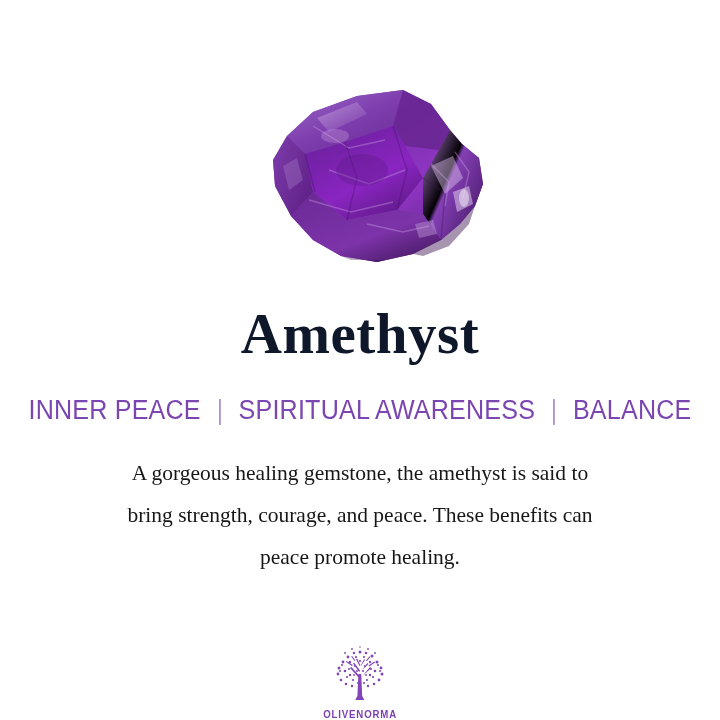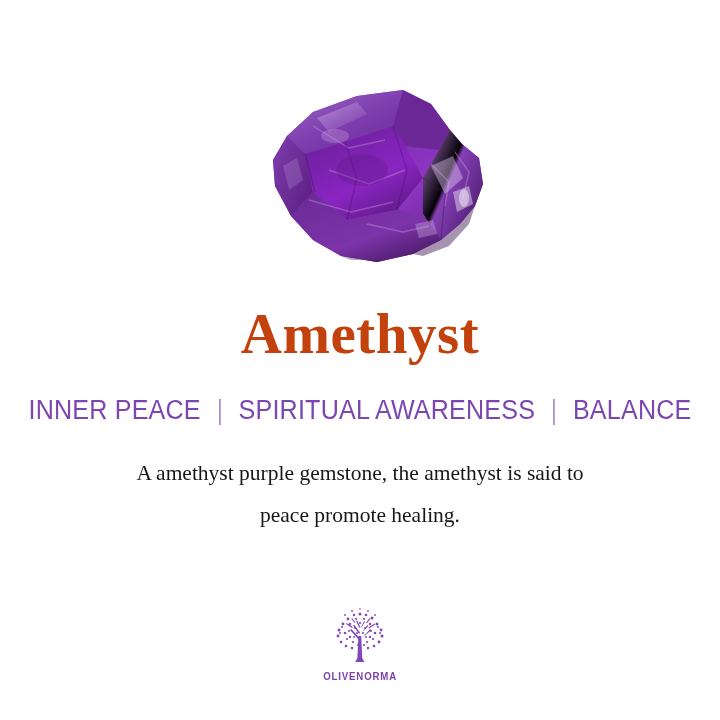--- a/index.html
+++ b/index.html
@@ -34,21 +34,21 @@
     position: absolute;
     left: 0;
     top: 305px;
     width: 720px;
     text-align: center;
     font-family: "Liberation Serif", "DejaVu Serif", serif;
     font-size: 57px;
     line-height: 1;
     font-weight: 700;
     letter-spacing: 0.5px;
-    color: #c2410c;
+    color: #0f172a;
   }
 
   
   .subtitle {
     position: absolute;
     left: 0;
     top: 396px;
     width: 720px;
     text-align: center;
     color: #7b45b2;
@@ -82,21 +82,21 @@
     font-size: 21.5px;
     line-height: 42px;
     color: #171717;
   }
   .body-copy .ln { display: block; }
 
   
   .logo {
     position: absolute;
     left: 50%;
-    top: 606px;
+    top: 644px;
     transform: translateX(-50%);
     width: 160px;
     display: flex;
     flex-direction: column;
     align-items: center;
   }
   .logo-mark { display: block; }
   .logo-word {
     margin-top: 2px;
     font-family: "Liberation Sans", sans-serif;
@@ -203,21 +203,22 @@
 
   <div class="subtitle">
     <span class="kw">INNER PEACE</span>
     <span class="sep">|</span>
     <span class="kw">SPIRITUAL AWARENESS</span>
     <span class="sep">|</span>
     <span class="kw">BALANCE</span>
   </div>
 
   <div class="body-copy">
-    <span class="ln">A amethyst purple gemstone, the amethyst is said to</span>
+    <span class="ln">A gorgeous healing gemstone, the amethyst is said to</span>
+    <span class="ln">bring strength, courage, and peace. These benefits can</span>
     <span class="ln">peace promote healing.</span>
   </div>
 
   <div class="logo">
     <svg class="logo-mark" width="64" height="62" viewBox="0 0 64 62" aria-hidden="true">
       <g fill="#8246b8">
 
         <path d="M30.4 30 L33.2 30 L34.2 52 L36.4 56 L27.2 56 L29.4 52 Z"></path>
 
         <path d="M31 34 L22 24 L23.4 23 L31.6 32 Z"></path>

